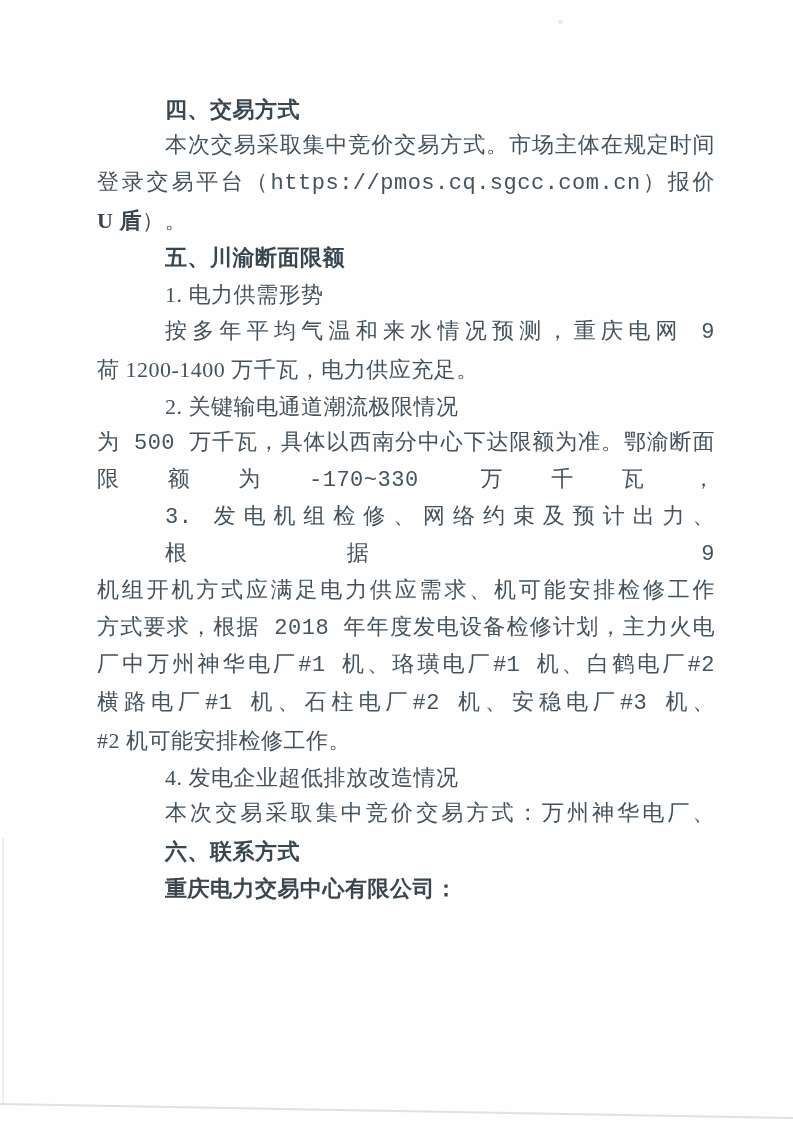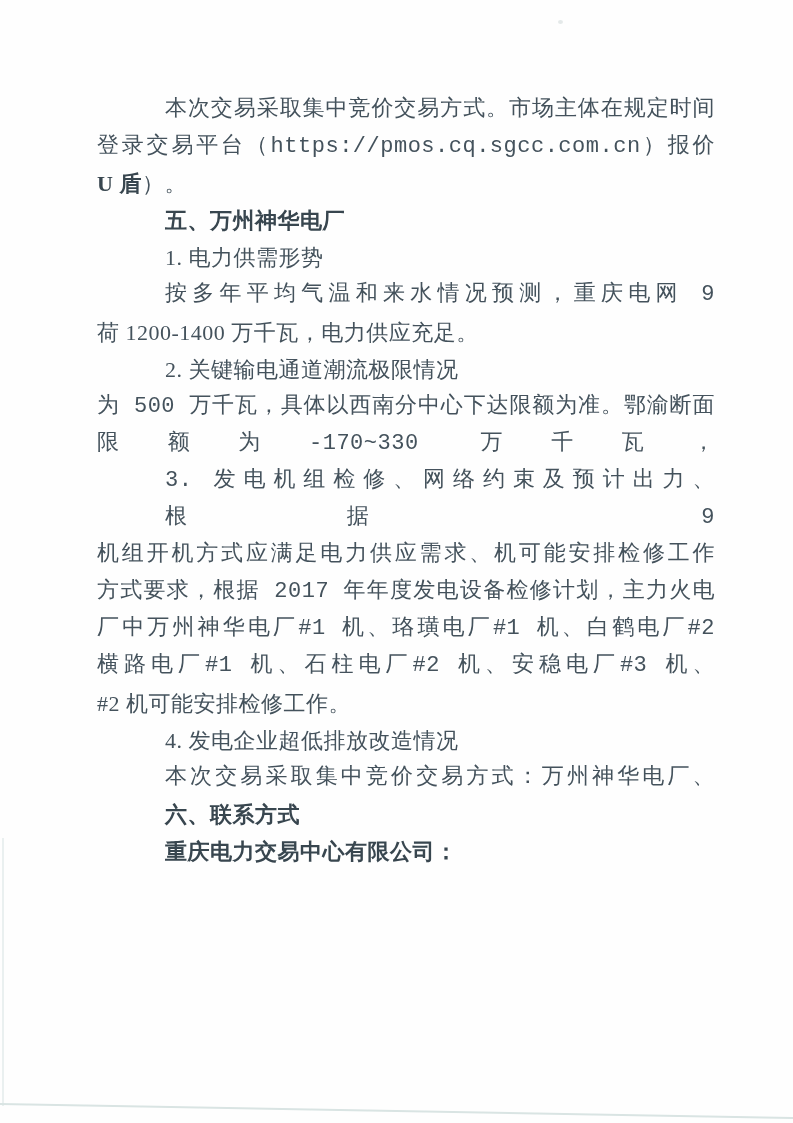--- a/index.html
+++ b/index.html
@@ -47,34 +47,35 @@
     left:558px;top:20px;width:5px;height:4px;
     border-radius:50%;
     background:#e4e9e9;
   }
 </style>
 </head>
 <body>
 
 <div class="paper">
   <div class="content">
+      <div class="line indent"><span class="b">四、交易方式</span></div>
       <div class="line indent j"><span>本次交易采取集中竞价交易方式。市场主体在规定时间</span></div>
       <div class="line j"><span>登录交易平台（https://pmos.cq.sgcc.com.cn）报价（</span><span class="b">使用交易</span></div>
       <div class="line"><span class="b">U 盾</span><span>）。</span></div>
-      <div class="line indent"><span class="b">五、万州神华电厂</span></div>
+      <div class="line indent"><span class="b">五、川渝断面限额</span></div>
       <div class="line indent"><span>1. 电力供需形势</span></div>
       <div class="line indent j"><span>按多年平均气温和来水情况预测，重庆电网 9 月最高负</span></div>
       <div class="line"><span>荷 1200-1400 万千瓦，电力供应充足。</span></div>
       <div class="line indent"><span>2. 关键输电通道潮流极限情况</span></div>
       <div class="line j"><span>为 500 万千瓦，具体以西南分中心下达限额为准。鄂渝断面</span></div>
       <div class="line j"><span>限额为-170~330 万千瓦，具体以华中分中心下达限额为准。</span></div>
       <div class="line indent j"><span>3. 发电机组检修、网络约束及预计出力、上网电量情况</span></div>
       <div class="line indent j"><span>根据 9 月天气及负荷情况安排机组检修和电网检修工作，</span></div>
       <div class="line j"><span>机组开机方式应满足电力供应需求、机可能安排检修工作</span></div>
-      <div class="line j"><span>方式要求，根据 2017 年年度发电设备检修计划，主力火电</span></div>
+      <div class="line j"><span>方式要求，根据 2018 年年度发电设备检修计划，主力火电</span></div>
       <div class="line j"><span>厂中万州神华电厂#1 机、珞璜电厂#1 机、白鹤电厂#2 机、</span></div>
       <div class="line j"><span>横路电厂#1 机、石柱电厂#2 机、安稳电厂#3 机、松溉电厂</span></div>
       <div class="line"><span>#2 机可能安排检修工作。</span></div>
       <div class="line indent"><span>4. 发电企业超低排放改造情况</span></div>
       <div class="line indent j"><span>本次交易采取集中竞价交易方式：万州神华电厂、珞璜电</span></div>
       <div class="line indent"><span class="b">六、联系方式</span></div>
       <div class="line indent"><span class="b">重庆电力交易中心有限公司：</span></div>
     </div>
   <div class="speck"></div>
   <div class="edge-left"></div>

